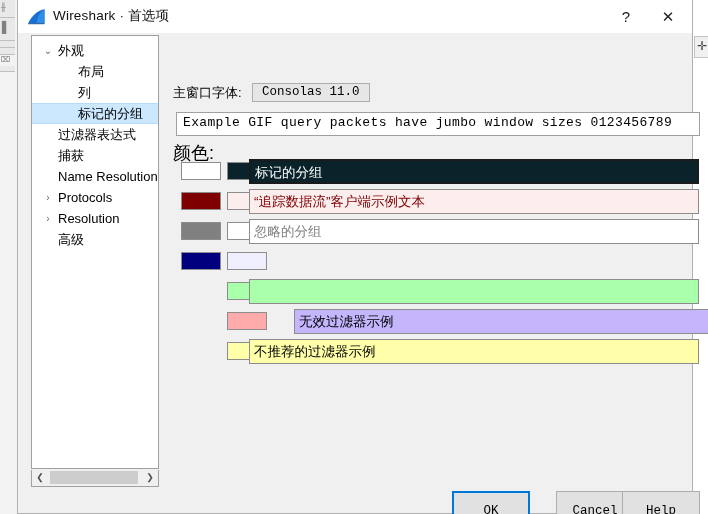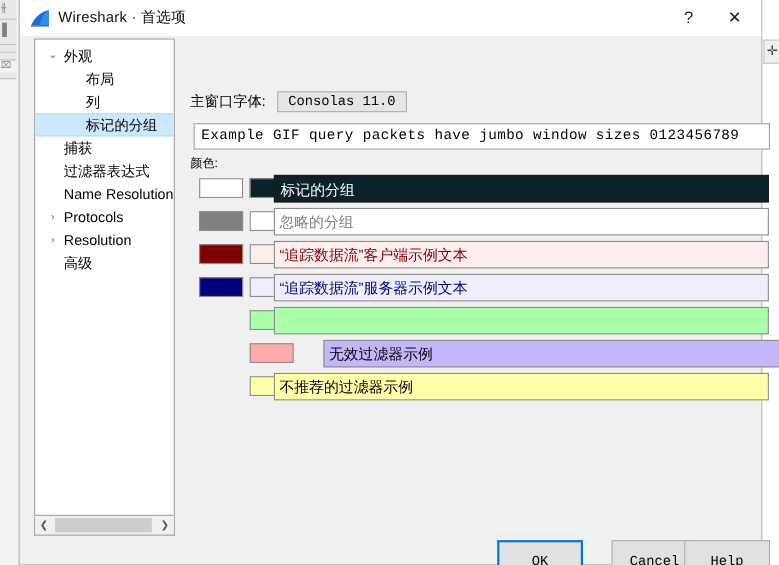--- a/index.html
+++ b/index.html
@@ -241,21 +241,21 @@
     font-family: "Liberation Mono", monospace;
     font-size: 13px;
     color: #000;
     white-space: nowrap;
     letter-spacing: .35px;
     text-align: center;
   }
   .colors-label {
     position: absolute;
     left: 0; top: 106px;
-    font-size: 11px;
+    font-size: 18px;
     color: #000;
   }
 
   
   .color-rows {
     position: absolute;
     left: 0; top: 124px;
     width: 530px;
   }
   .color-row {
@@ -370,25 +370,25 @@
             <div class="tree-item lvl1">
               <span class="twisty"></span>
               <span class="label">列</span>
             </div>
             <div class="tree-item lvl1 selected">
               <span class="twisty"></span>
               <span class="label">标记的分组</span>
             </div>
             <div class="tree-item lvl0">
               <span class="twisty"></span>
+              <span class="label">过滤器表达式</span>
+            </div>
+            <div class="tree-item lvl0">
+              <span class="twisty"></span>
               <span class="label">捕获</span>
-            </div>
-            <div class="tree-item lvl0">
-              <span class="twisty"></span>
-              <span class="label">过滤器表达式</span>
             </div>
             <div class="tree-item lvl0">
               <span class="twisty"></span>
               <span class="label">Name Resolution</span>
             </div>
             <div class="tree-item lvl0">
               <span class="twisty">›</span>
               <span class="label">Protocols</span>
             </div>
             <div class="tree-item lvl0">
@@ -423,39 +423,36 @@
 
         <div class="color-rows" id="color-rows">
             <div class="color-row">
               <div class="swatch fg" style="background: rgb(255, 255, 255);"></div>
               <div class="swatch bg" style="background: rgb(10, 34, 41);"></div>
               <div class="sample-field boxed" style="background: rgb(10, 34, 41);">
                 <div class="txt" style="color: rgb(255, 255, 255);">标记的分组</div>
               </div>
             </div>
             <div class="color-row">
+              <div class="swatch fg" style="background: rgb(127, 0, 0);"></div>
+              <div class="swatch bg" style="background: rgb(253, 238, 238);"></div>
+              <div class="sample-field" style="background: rgb(253, 238, 238);">
+                <div class="txt" style="color: rgb(127, 0, 0);">“追踪数据流”客户端示例文本</div>
+              </div>
+            </div>
+            <div class="color-row">
               <div class="swatch fg" style="background: rgb(128, 128, 128);"></div>
               <div class="swatch bg" style="background: rgb(255, 255, 255);"></div>
               <div class="sample-field" style="background: rgb(255, 255, 255);">
                 <div class="txt" style="color: rgb(128, 128, 128);">忽略的分组</div>
               </div>
             </div>
             <div class="color-row">
-              <div class="swatch fg" style="background: rgb(127, 0, 0);"></div>
-              <div class="swatch bg" style="background: rgb(253, 238, 238);"></div>
-              <div class="sample-field" style="background: rgb(253, 238, 238);">
-                <div class="txt" style="color: rgb(127, 0, 0);">“追踪数据流”客户端示例文本</div>
-              </div>
-            </div>
-            <div class="color-row">
               <div class="swatch fg" style="background: rgb(0, 0, 127);"></div>
               <div class="swatch bg" style="background: rgb(238, 238, 253);"></div>
-              <div class="sample-field" style="background: rgb(238, 238, 253);">
-                <div class="txt" style="color: rgb(0, 0, 127);">“追踪数据流”服务器示例文本</div>
-              </div>
             </div>
             <div class="color-row">
               <div class="swatch bg" style="background: rgb(170, 255, 170);"></div>
               <div class="sample-field" style="background: rgb(170, 255, 170);">
                 <div class="txt" style="color: rgb(0, 0, 0); margin-top: 24px;">有效过滤器示例</div>
               </div>
             </div>
             <div class="color-row">
               <div class="swatch bg" style="background: rgb(255, 170, 170);"></div>
               <div class="sample-field" style="background: #c4b5fd; margin-left: 45px;">

